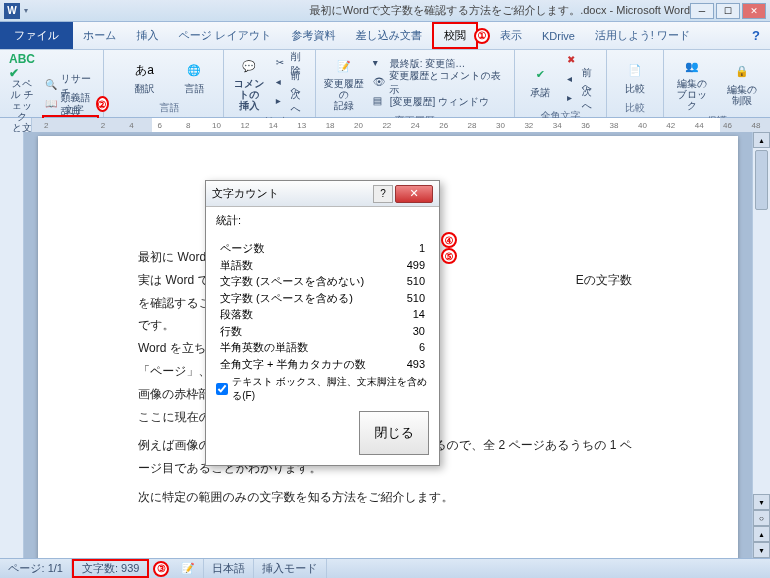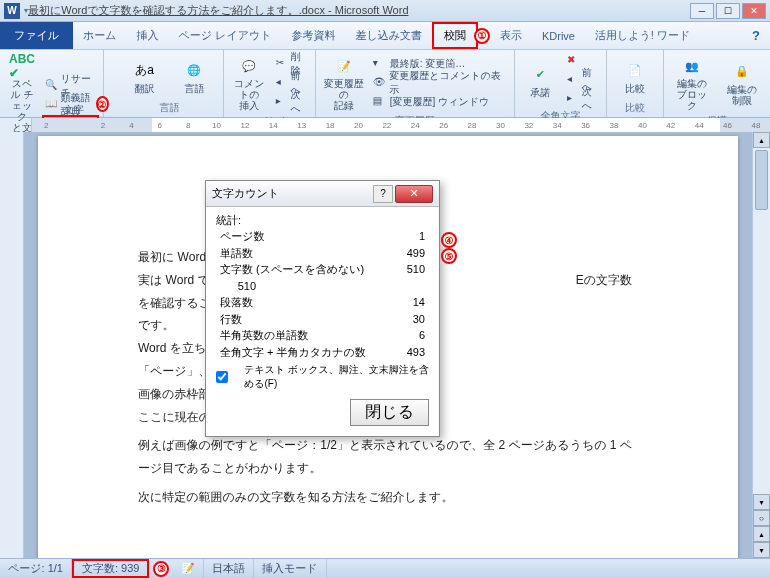--- a/index.html
+++ b/index.html
@@ -1,20 +1,20 @@
 <!DOCTYPE html>
 <html><head>
 <meta charset="utf-8">
 <style>
 * { margin: 0; padding: 0; box-sizing: border-box; font-family: 'Meiryo', 'MS Gothic', sans-serif; }
 body { width: 770px; height: 578px; background: #fff; overflow: hidden; position: relative; font-size: 11px; }
 
 .titlebar { height: 22px; background: linear-gradient(#dfe9f5, #cddff0); display: flex; align-items: center; padding: 0 4px; border-bottom: 1px solid #9db8d8; }
 .titlebar-icon { width: 16px; height: 16px; background: #2b579a; margin-right: 4px; display: flex; align-items: center; justify-content: center; color: #fff; font-size: 10px; font-weight: bold; }
-.titlebar-title { flex: 1; text-align: left; color: #444; font-size: 11px; text-decoration: underline; }
+.titlebar-title { flex: 1; text-align: right; color: #444; font-size: 11px; }
 .win-controls { display: flex; gap: 2px; }
 .win-btn { width: 24px; height: 16px; border: 1px solid #8aa8c8; background: #e5eef8; display: flex; align-items: center; justify-content: center; font-size: 9px; }
 .win-close { background: #e07070; color: #fff; }
 
 .menubar { height: 28px; background: linear-gradient(#f5f8fc, #e3ecf7); display: flex; align-items: stretch; border-bottom: 1px solid #b5c9e0; }
 .menu-file { background: #1e4e9c; color: #fff; padding: 0 14px; display: flex; align-items: center; font-size: 11px; }
 .menu-item { padding: 0 10px; display: flex; align-items: center; color: #3a6090; font-size: 11px; }
 .menu-active { border: 2px solid #e00; color: #000; }
 
 .callout { display: inline-flex; align-items: center; justify-content: center; width: 16px; height: 16px; border: 2px solid #e00; border-radius: 50%; color: #e00; font-size: 10px; font-weight: bold; background: #fff; }
@@ -46,27 +46,27 @@
 .vscroll { width: 18px; background: #e3ecf7; border-left: 1px solid #b5c9e0; position: relative; }
 .vscroll-thumb { position: absolute; top: 18px; left: 2px; right: 2px; height: 60px; background: #c0d0e4; border: 1px solid #9ab; border-radius: 2px; }
 .vscroll-btn { height: 16px; background: #d5e0ee; border: 1px solid #9ab; display:flex; align-items:center; justify-content:center; font-size:8px; }
 
 .dialog { position: absolute; top: 180px; left: 205px; width: 235px; background: #f0f0f0; border: 1px solid #888; box-shadow: 3px 3px 8px rgba(0,0,0,.3); }
 .dlg-title { height: 26px; background: linear-gradient(#fdfdfd, #e0e7ef); display: flex; align-items: center; padding: 0 6px; border-bottom: 1px solid #bbb; }
 .dlg-title-text { flex: 1; font-size: 11px; }
 .dlg-help { width: 20px; height: 18px; border: 1px solid #aaa; background: #eee; display: flex; align-items: center; justify-content: center; font-size: 10px; margin-right: 2px; }
 .dlg-close { width: 38px; height: 18px; background: linear-gradient(#e88,#c33); border: 1px solid #933; display: flex; align-items: center; justify-content: center; color: #fff; font-size: 11px; border-radius:2px; }
 .dlg-body { padding: 6px 10px 10px; background: #fff; }
-.dlg-heading { font-size: 11px; margin-bottom: 0; }
+.dlg-heading { font-size: 11px; margin-bottom: 12px; }
 .stat-row { display: flex; justify-content: space-between; font-size: 11px; padding: 0 4px; line-height: 1.5; }
 .stat-row .v { text-align: right; min-width: 36px; }
-.check-row { display: flex; align-items: center; gap: 16px; font-size: 10px; margin-top: 3px; }
+.check-row { display: flex; align-items: center; gap: 4px; font-size: 10px; margin-top: 3px; }
 .check-row input { width: 12px; height: 12px; }
 .dlg-footer { text-align: right; margin-top: 8px; }
-.dlg-btn { padding: 2px 14px; font-size: 16px; border: 1px solid #888; background: linear-gradient(#fdfdfd,#e4e4e4); }
+.dlg-btn { padding: 12px 14px; font-size: 13px; border: 1px solid #888; background: linear-gradient(#fdfdfd,#e4e4e4); }
 
 .statusbar { position: absolute; bottom: 0; left: 0; right: 0; height: 20px; background: linear-gradient(#dce8f5,#c5d7ec); border-top: 1px solid #9db8d8; display: flex; align-items: center; font-size: 11px; color: #3a5070; }
 .status-seg { padding: 0 8px; border-right: 1px solid #b5c9e0; height: 100%; display: flex; align-items: center; }
 .status-red { border: 2px solid #e00; }
 
 .callout-inline { position: absolute; }
 </style>
 </head>
 <body>
 
@@ -136,21 +136,21 @@
           <div class="lbl">言語</div>
         </div>
     </div>
     <div class="ribbon-group-label">言語</div>
   </div>
 
   <div class="ribbon-group">
     <div class="ribbon-group-body">
       <div class="rbtn-lg">
           <div class="ico">💬</div>
-          <div class="lbl" style="white-space:pre-line;">コメントの
+          <div class="lbl" style="white-space:pre-line;font-weight:bold;">コメントの
 挿入</div>
         </div>
       <div class="col">
         <div class="rbtn-sm">
             <span class="ico">✂</span>
             <span>削除</span>
           </div>
         <div class="rbtn-sm">
             <span class="ico">◂</span>
             <span>前へ</span>
@@ -317,20 +317,21 @@
         </div>
         <div class="stat-row">
           <span>単語数</span>
           <span class="v">499</span>
         </div>
         <div class="stat-row">
           <span>文字数 (スペースを含めない)</span>
           <span class="v">510</span>
         </div>
         <div class="stat-row">
+          <span>文字数 (スペースを含める)</span>
           <span class="v">510</span>
         </div>
         <div class="stat-row">
           <span>段落数</span>
           <span class="v">14</span>
         </div>
         <div class="stat-row">
           <span>行数</span>
           <span class="v">30</span>
         </div>

